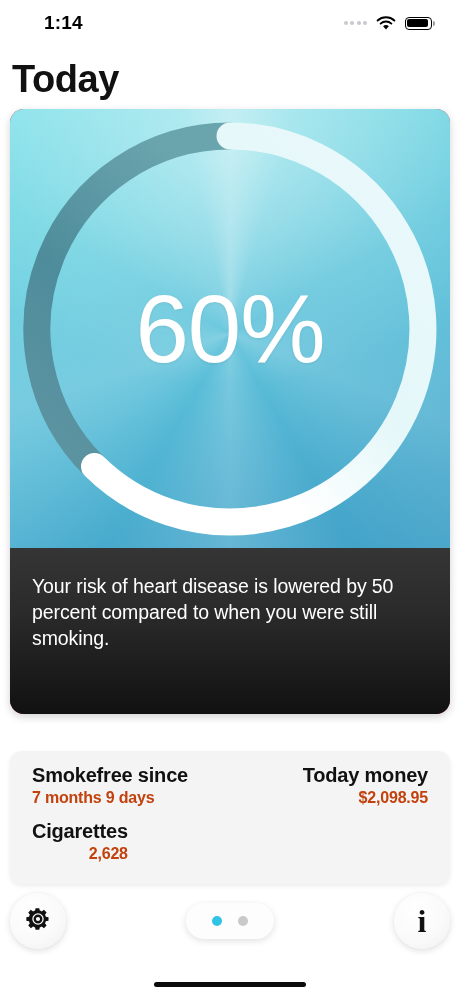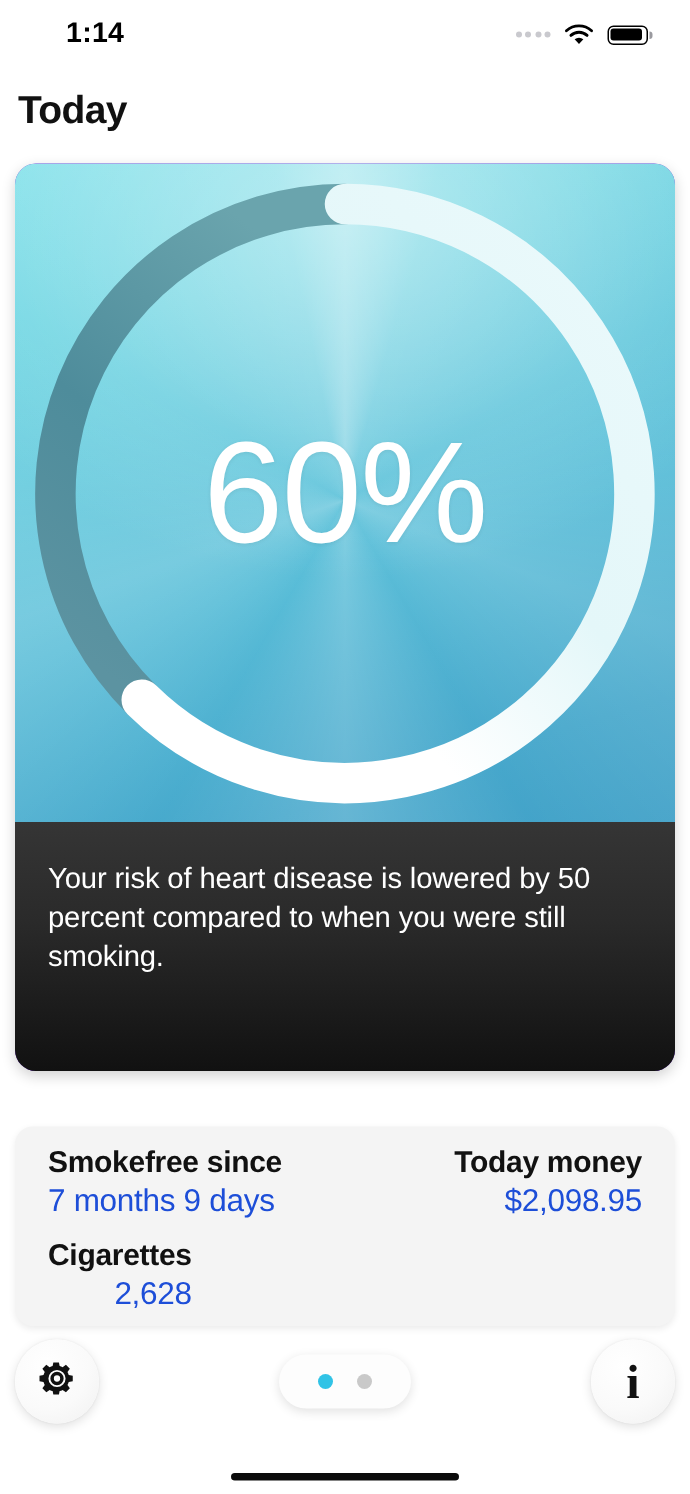--- a/index.html
+++ b/index.html
@@ -25,29 +25,29 @@
   .wifi{ width:20px; height:15px; position:relative; }
   .wifi svg{ display:block; }
   .batt{ width:27px; height:13px; border:1.6px solid #000; border-radius:4px; position:relative; }
   .batt::after{ content:""; position:absolute; right:-4px; top:3.5px; width:2px; height:5px;
                 background:#9a9a9f; border-radius:0 2px 2px 0; }
   .batt i{ position:absolute; left:1.4px; top:1.4px; bottom:1.4px; width:21px; background:#000; border-radius:2px; display:block; }
 
   
   .page-title{
     position:absolute; top:58px; left:12px;
-    font-size:26px; font-weight:700; color:#111; letter-spacing:-0.4px;
+    font-size:38px; font-weight:700; color:#111; letter-spacing:-0.4px;
   }
 
   
   .hero-card{
     position:absolute; left:10px; top:109px; width:440px; height:605px;
     border-radius:14px; overflow:hidden;
     box-shadow:0 3px 9px rgba(0,0,0,.18);
-    background:#6d28d9;
+    background:#b91c1c;
   }
   .hero-gradient{
     position:absolute; left:0; top:0; width:440px; height:440px;
     background:
       radial-gradient(120% 95% at 50% 8%, rgba(255,255,255,.42) 0%, rgba(255,255,255,0) 58%),
       conic-gradient(from 180deg at 50% 51%,
         rgba(255,255,255,.20) 0deg, rgba(255,255,255,.02) 30deg,
         rgba(255,255,255,.18) 70deg, rgba(255,255,255,.00) 120deg,
         rgba(255,255,255,.10) 168deg, rgba(255,255,255,.30) 180deg,
         rgba(255,255,255,.08) 196deg, rgba(255,255,255,.00) 240deg,
@@ -74,21 +74,21 @@
 
   
   .stats-card{
     position:absolute; left:10px; top:751px; width:440px; height:133px;
     background:#f4f4f4; border-radius:12px; padding:13px 22px 0 22px;
     box-shadow:0 2px 5px rgba(0,0,0,.08);
   }
   .stats-row{ display:flex; justify-content:space-between; align-items:flex-start; }
   .stats-row + .stats-row{ margin-top:13px; }
   .stat .k{ font-size:20px; font-weight:700; color:#111; letter-spacing:-0.2px; }
-  .stat .v{ font-size:21px; font-weight:400; color:#1d4ed8; margin-top:2px; letter-spacing:-0.2px; }
+  .stat .v{ font-size:16px; font-weight:700; color:#c2410c; margin-top:2px; letter-spacing:-0.2px; }
   .stat.right{ text-align:right; }
 
   
   .bottom-bar{
     position:absolute; left:0; top:890px; width:460px; height:62px;
   }
   .round-btn{
     position:absolute; top:3px; width:56px; height:56px; border-radius:50%;
     background:radial-gradient(circle at 38% 32%, #ffffff 0%, #fafafa 55%, #f0f0f0 100%);
     box-shadow:0 2px 7px rgba(0,0,0,.13), 0 0 0 1px rgba(0,0,0,.015);

